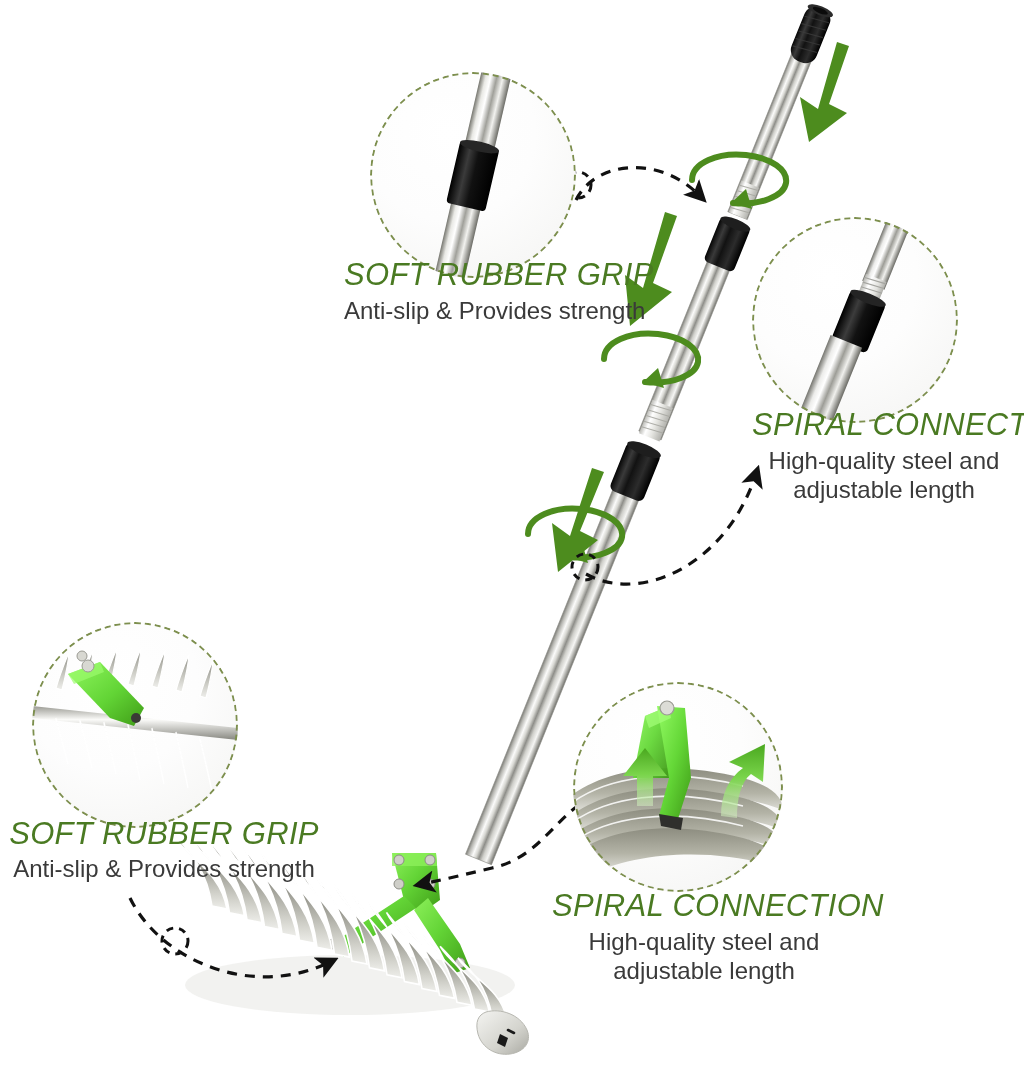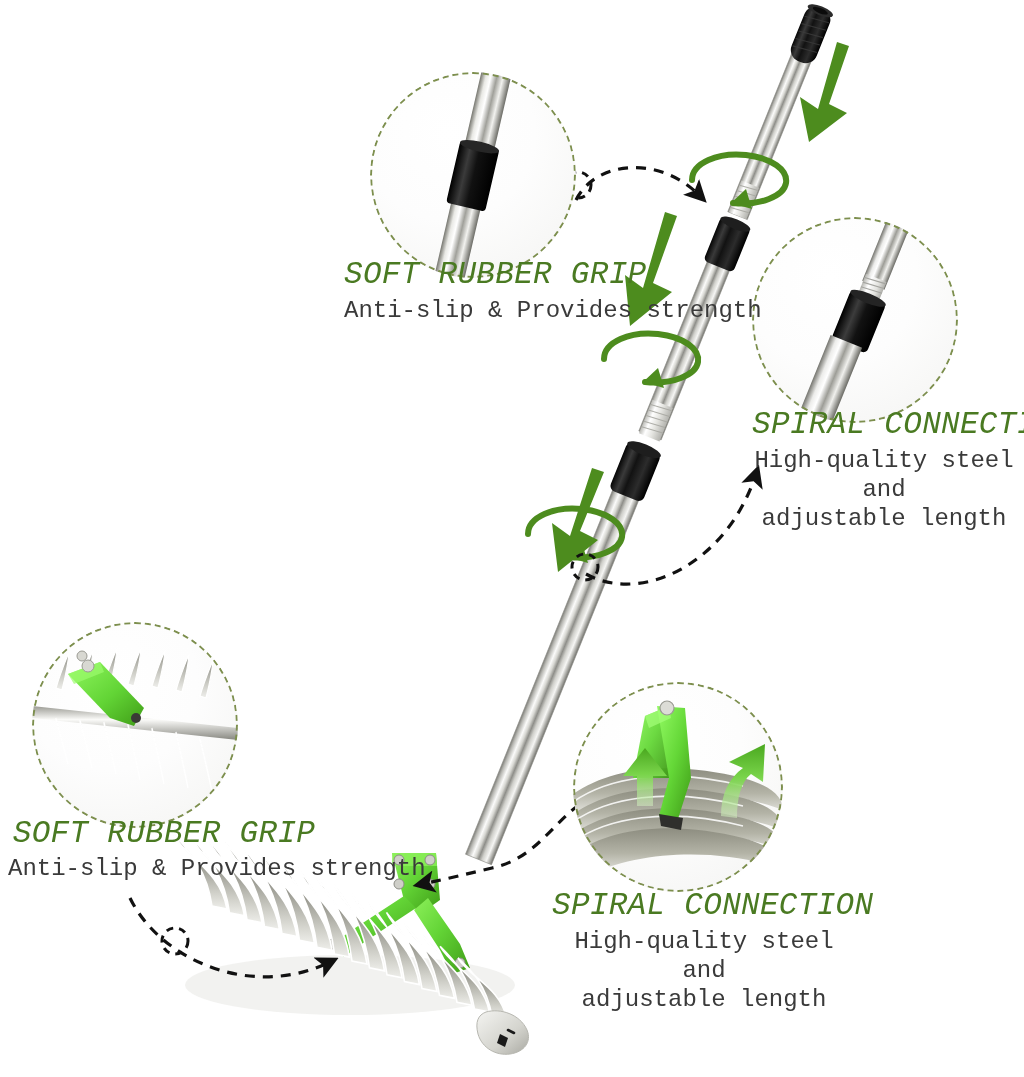--- a/index.html
+++ b/index.html
@@ -2,37 +2,36 @@
 <html><head>
 <meta charset="utf-8">
 <style>
   html,body{margin:0;padding:0;}
   body{
     width:1024px;height:1077px;position:relative;overflow:hidden;
     background:#ffffff;
     font-family:"Liberation Sans", sans-serif;
     -webkit-font-smoothing:antialiased;
   }
-  #stage{position:absolute;inset:0;width:850px;height:1077px;font-family:Liberation Mono, monospace;}
+  #stage{position:absolute;inset:0;width:850px;height:1077px;}
 
   
   .callout{position:absolute;}
   .callout .hl{
     font-style:italic;
     font-weight:400;
     letter-spacing:.3px;
     white-space:nowrap;
     line-height:1.05;
   }
   .callout .sub{
     color:#3a3a3a;
     font-weight:400;
     line-height:1.22;
     white-space:nowrap;
-    text-align:center;
   }
   .callout.c1{left:344px;top:259px;text-align:left;}
   .callout.c1 .hl{font-size:31px;}
   .callout.c1 .sub{font-size:24px;margin-top:4px;}
 
   .callout.c2{left:752px;top:409px;text-align:center;width:264px;}
   .callout.c2 .hl{font-size:31px;}
   .callout.c2 .sub{font-size:24px;margin-top:4px;white-space:normal;}
 
   .callout.c3{left:8px;top:818px;text-align:center;width:312px;}

